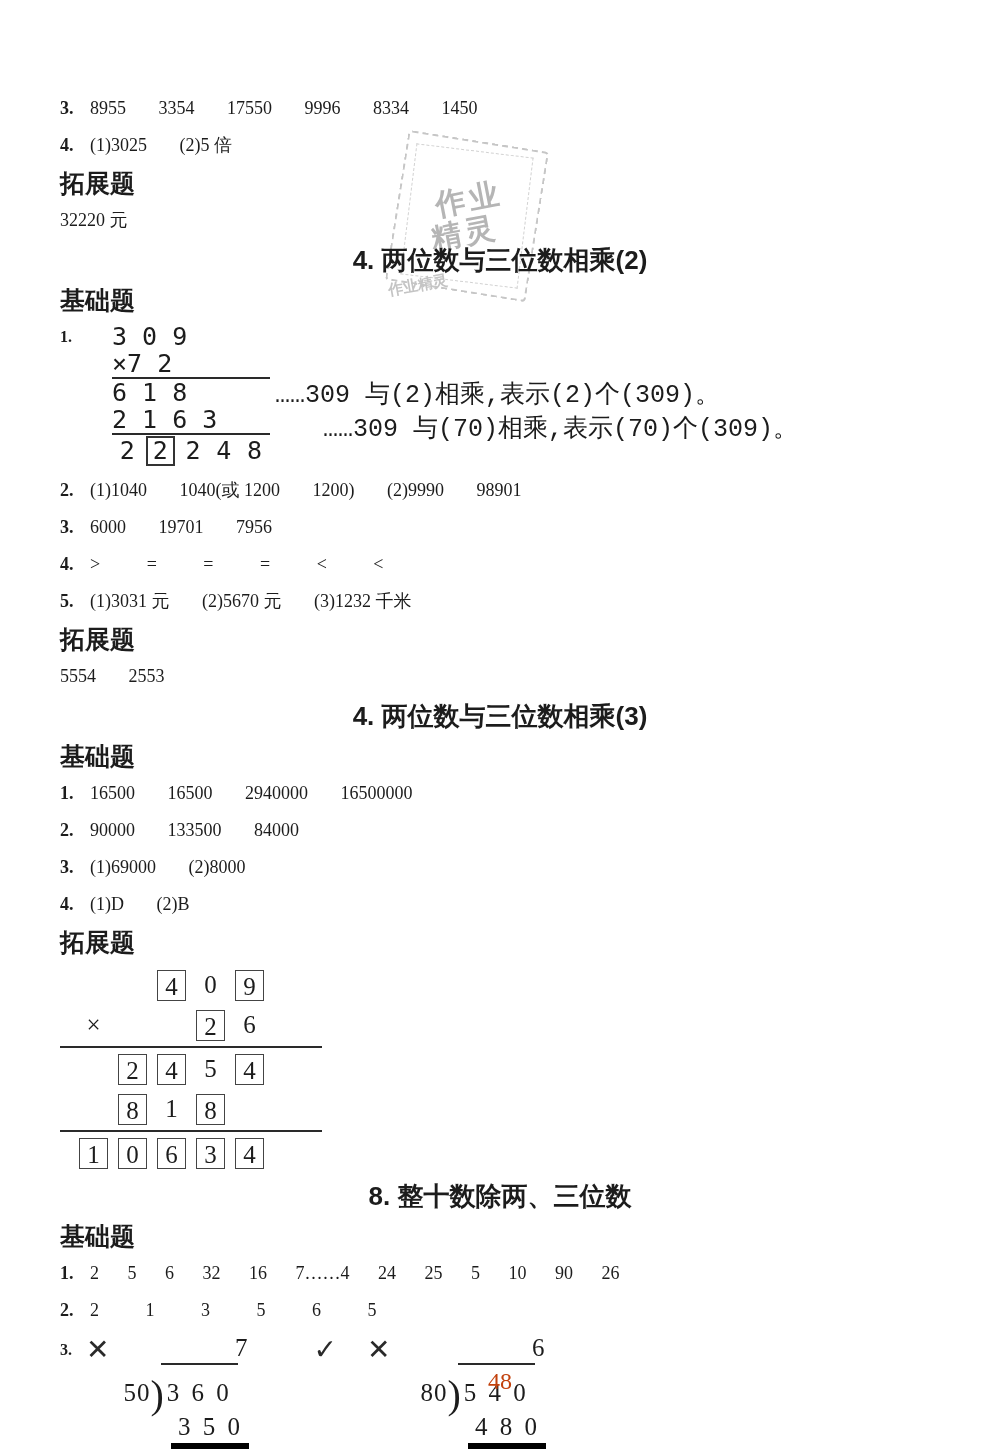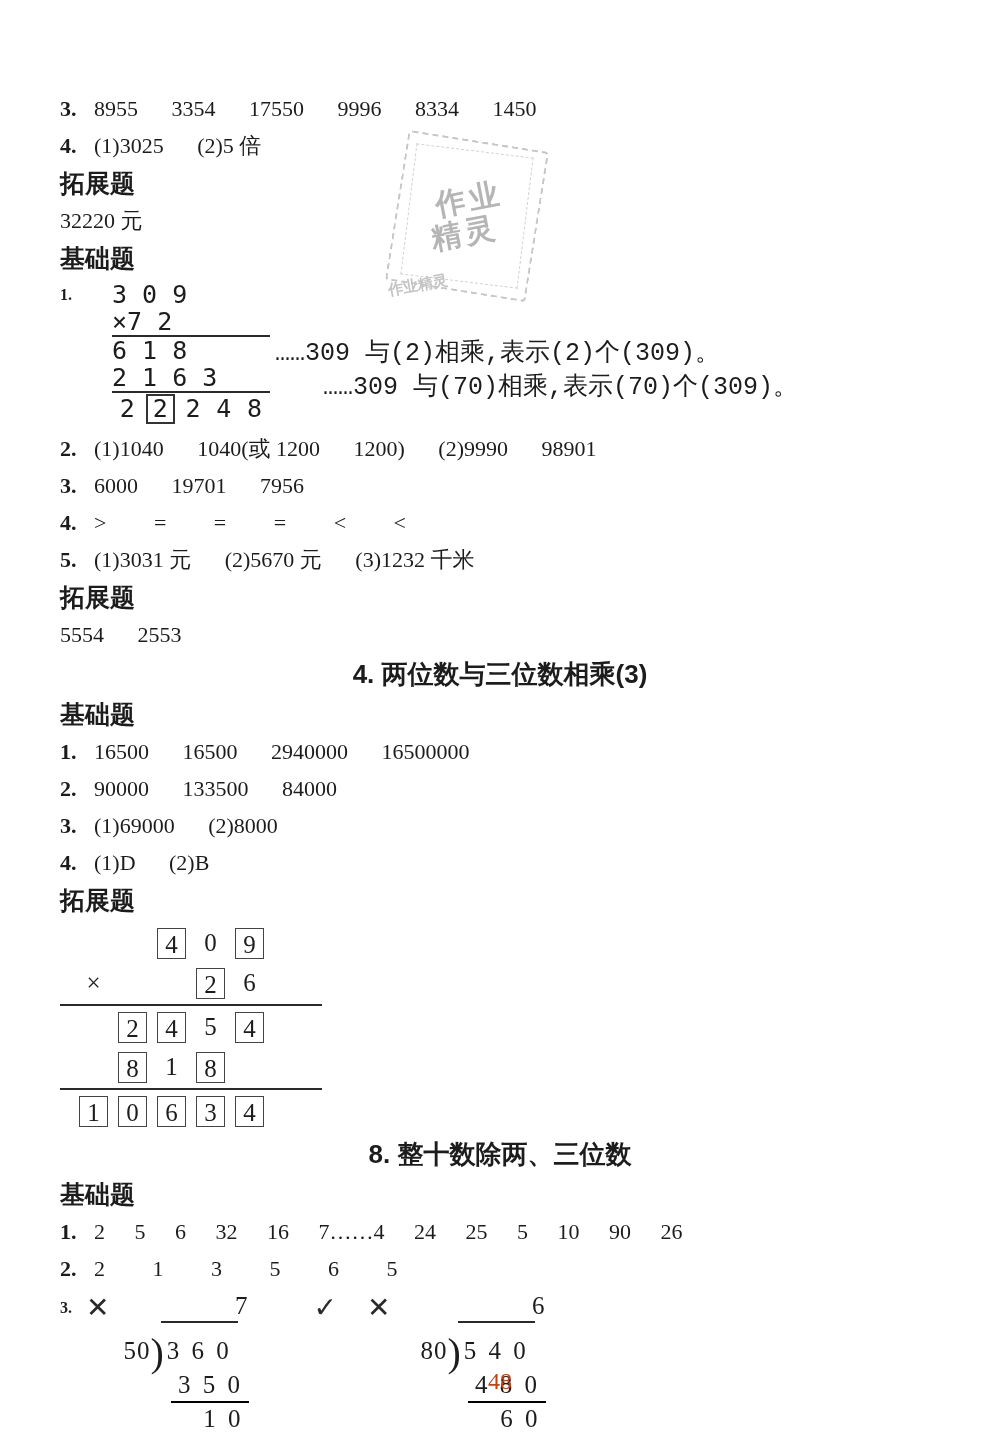--- a/index.html
+++ b/index.html
@@ -2,21 +2,21 @@
 <html><head>
 <meta charset="utf-8">
 <style>
   html,body{margin:0;padding:0;background:#888;}
   .page{
     position:relative; width:1000px; height:1453px; background:#ffffff;
     font-family:"Liberation Serif","DejaVu Serif",serif;
     color:#1c1c1c; overflow:hidden; margin:0 auto;
   }
   .content{position:absolute; left:60px; top:90px; width:880px;}
-  .line{min-height:37px; line-height:37px; font-size:22px; white-space:nowrap;}
+  .line{min-height:37px; line-height:37px; font-size:18px; white-space:nowrap;}
   .no{font-weight:bold; margin-right:12px;}
   .val{margin-right:28px;}
   .val.tight{margin-right:24px;}
   .sym{margin-right:42px;}
   .subhead{font-family:"Liberation Sans","DejaVu Sans",sans-serif; font-weight:bold;
     font-size:25px; line-height:38px;}
   .title{font-family:"Liberation Sans","DejaVu Sans",sans-serif; font-weight:bold;
     font-size:26px; line-height:42px; text-align:center; position:relative; z-index:2;}
   
   .item1wrap{display:flex; margin:4px 0 6px 0;}
@@ -44,21 +44,21 @@
   .mk{font-size:28px; line-height:34px; font-family:"DejaVu Sans",sans-serif; color:#2a2a2a;}
   .ldiv{display:inline-block; font-size:25px;}
   .ld-q{margin-left:46px; width:80px; text-align:right; padding-right:16px;
     line-height:30px; letter-spacing:2px;}
   .ld-mid{line-height:32px; white-space:nowrap;}
   .ld-dvs{letter-spacing:1px;}
   .ld-br{font-size:40px; font-weight:300; vertical-align:-7px; margin:0 -3px 0 0;}
   .ld-dvd{display:inline-block; border-top:2px solid #2a2a2a; padding:12px 6px 0 6px;
     letter-spacing:3px;}
   .ld-sub{margin-left:48px; width:78px; text-align:center; letter-spacing:3px;
-    border-bottom:2px solid #000000; line-height:32px;}
+    border-bottom:6px solid #000000; line-height:32px;}
   .ld-rem{margin-left:48px; width:72px; text-align:right; letter-spacing:3px;
     line-height:32px; padding-right:6px;}
   
   .stamp{position:absolute; left:396px; top:140px; width:138px; height:148px;
     border:2px dashed #c6c6c6; transform:rotate(9deg); z-index:1; border-radius:4px;}
   .stamp-inner{position:absolute; left:10px; top:8px; right:10px; bottom:8px;
     border:1px dashed #d2d2d2; display:flex; flex-direction:column; align-items:center;
     justify-content:center; transform:rotate(-2deg);}
   .stamp-txt{font-family:"Liberation Sans","DejaVu Sans",sans-serif; font-weight:bold;
     color:#b5b5b5; font-size:30px; line-height:34px; transform:rotate(-18deg);
@@ -96,20 +96,21 @@
     <div class="line">
       <span class="no">4.</span>
       <span class="val">(1)3025</span>
       <span class="val">(2)5 倍</span>
     </div>
     <div class="subhead">拓展题</div>
     <div class="line">
       <span class="val">32220 元</span>
     </div>
 
+    <div class="title">4. 两位数与三位数相乘(2)</div>
     <div class="subhead">基础题</div>
 
     <div class="item1wrap">
       <span class="no" style="line-height:27px;">1.</span>
       <div class="vm">
         <div class="vm-row">3 0 9</div>
         <div class="vm-row vm-ul"><span class="vm-op">×</span><span>7 2</span></div>
         <div class="vm-row">6 1 8</div>
         <div class="vm-row vm-ul vm-shift">2 1 6 3</div>
         <div class="vm-prod">

